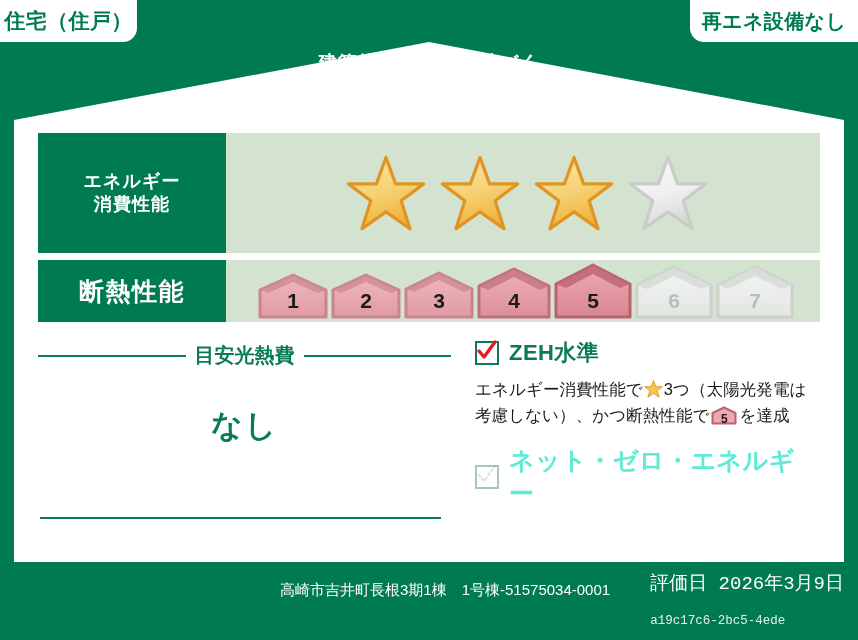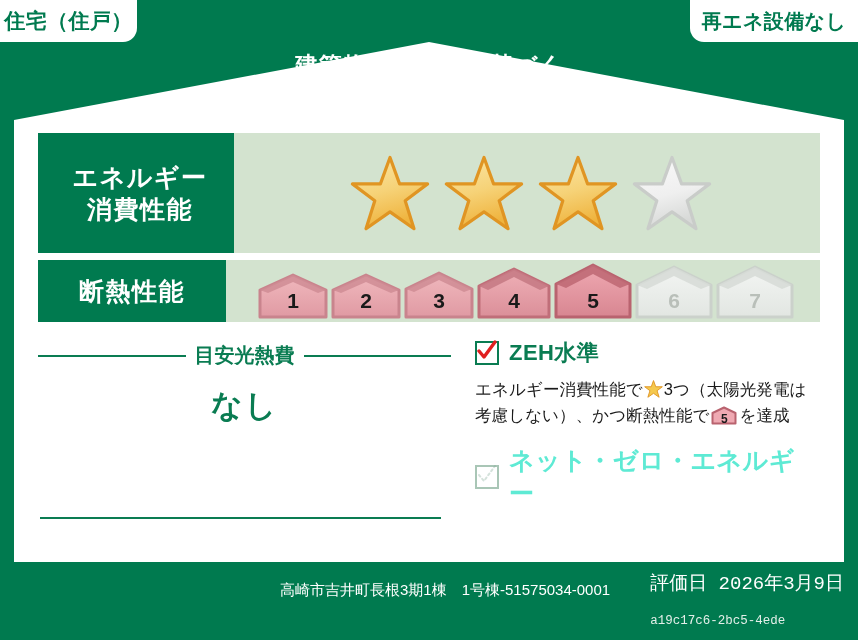--- a/index.html
+++ b/index.html
@@ -49,21 +49,21 @@
   
   .title-block {
     position: absolute;
     left: 0;
     right: 0;
     top: 52px;
     text-align: center;
     color: #ffffff;
   }
   .title-small {
-    font-size: 23px;
+    font-size: 19px;
     font-weight: bold;
     letter-spacing: 0.05em;
     line-height: 1.2;
   }
   .title-large {
     font-size: 33px;
     font-weight: bold;
     letter-spacing: 0.04em;
     line-height: 1.25;
     margin-top: 4px;
@@ -101,21 +101,21 @@
     background: #007A4F;
     color: #ffffff;
     font-weight: bold;
     display: flex;
     flex-direction: column;
     align-items: center;
     justify-content: center;
     flex: 0 0 188px;
     letter-spacing: 0.06em;
   }
-  .perf-row.energy .perf-label { font-size: 25px; line-height: 1.28; padding-left: 8px; }
+  .perf-row.energy .perf-label { font-size: 18px; line-height: 1.28; }
   .perf-row.insul  .perf-label { font-size: 25px; }
 
   .perf-value {
     flex: 1 1 auto;
     display: flex;
     align-items: center;
     justify-content: center;
   }
 
   
@@ -175,21 +175,21 @@
   .cost-head .rule {
     flex: 1 1 auto;
     height: 2px;
     background: #0A7C52;
   }
   .cost-value {
     text-align: center;
     color: #0A7C52;
     font-weight: bold;
     font-size: 31px;
-    margin-top: 16px;
+    margin-top: 36px;
     letter-spacing: 0.06em;
   }
   .cost-bottom-rule {
     position: absolute;
     left: 2px;
     right: 10px;
     bottom: 22px;
     height: 2px;
     background: #0A7C52;
   }

